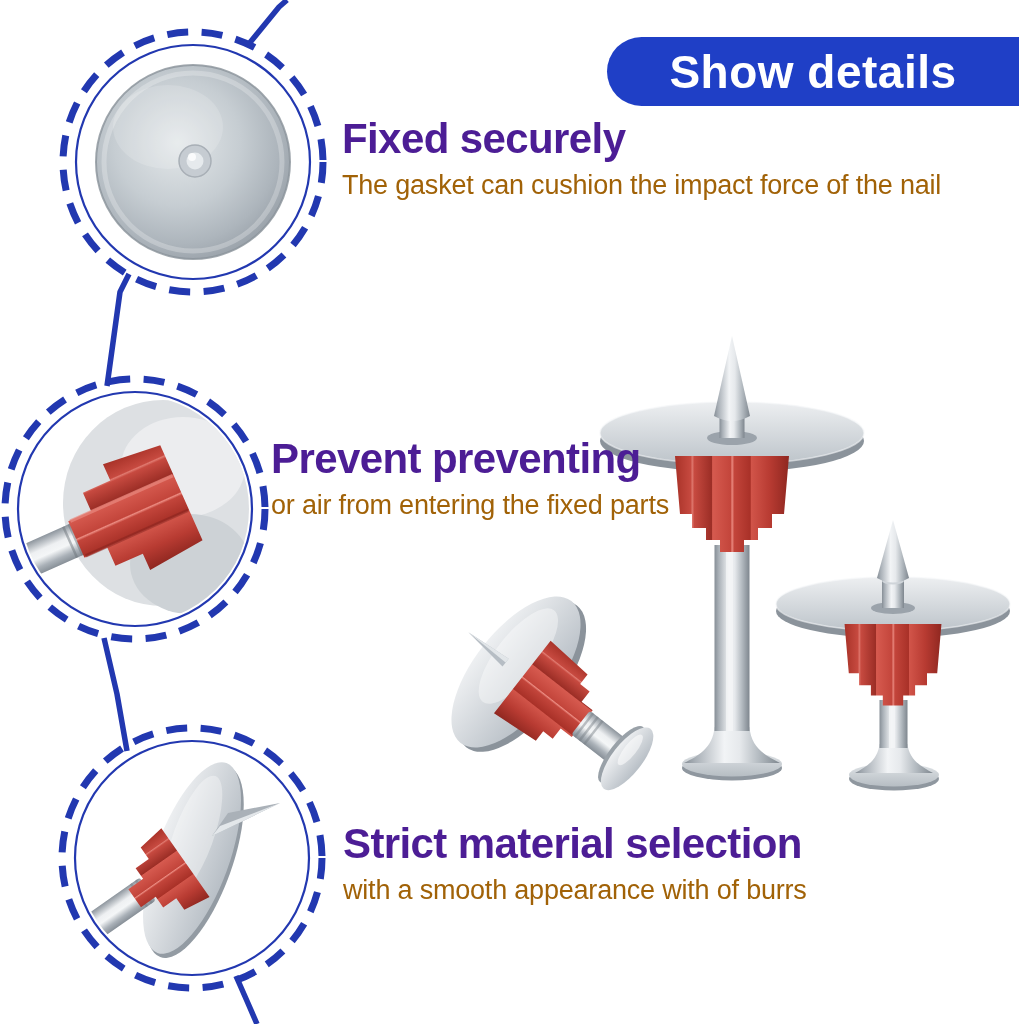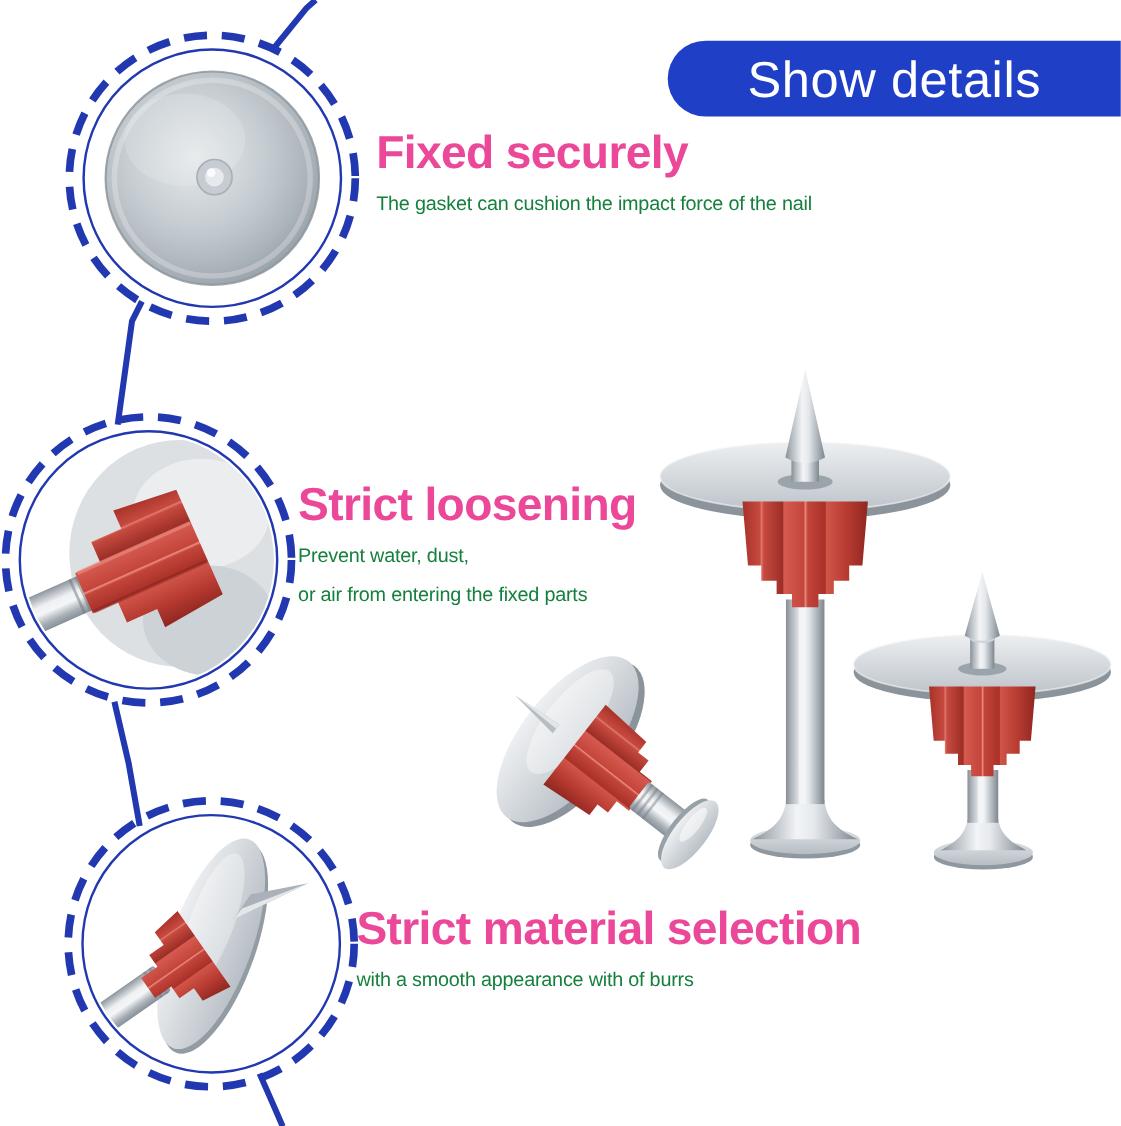--- a/index.html
+++ b/index.html
@@ -5,34 +5,34 @@
   html,body { margin:0; padding:0; background:#ffffff; }
   .canvas {
     position:relative; width:1019px; height:1024px; background:#ffffff;
     overflow:hidden; font-family:"Liberation Sans", sans-serif;
   }
   svg.art { position:absolute; left:0; top:0; }
   .banner {
     position:absolute; left:607px; top:37px; width:412px; height:69px;
     background:#1f3fc6; border-radius:40px 0 0 40px;
     display:flex; align-items:center; justify-content:center;
-    color:#ffffff; font-weight:normal; font-size:46px; letter-spacing:0.5px;
+    color:#ffffff; font-weight:bold; font-size:46px; letter-spacing:0.5px;
   }
   .sec { position:absolute; color:#141414; }
   .sec h2 {
     margin:0; font-size:42px; line-height:1.08; font-weight:bold;
-    color:#ec4899; letter-spacing:-0.6px;
+    color:#4c1d95; letter-spacing:-0.6px;
   }
   .sec .line {
-    margin:0; font-size:18px; line-height:35px; color:#15803d; letter-spacing:-0.2px;
+    margin:0; font-size:27px; line-height:35px; color:#a16207; letter-spacing:-0.2px;
   }
   .sec .body { margin-top:7px; }
   .s1 { left:342px; top:116px; }
   .s2 { left:271px; top:436px; }
-  .s3 { left:324px; top:821px; }
+  .s3 { left:343px; top:821px; }
 </style>
 </head>
 <body>
 
 <div class="canvas">
 
   <svg class="art" width="1019" height="1024" viewBox="0 0 1019 1024">
     <defs>
       <linearGradient id="metalX" x1="0" y1="0" x2="1" y2="0">
         <stop offset="0" stop-color="#868e96"></stop>
@@ -233,23 +233,22 @@
   </div>
 
   <div class="sec s1">
     <h2>Fixed securely</h2>
     <div class="body">
       <p class="line">The gasket can cushion the impact force of the nail</p>
     </div>
   </div>
 
   <div class="sec s2">
-    <h2>Strict loosening</h2>
+    <h2>Prevent preventing</h2>
     <div class="body">
-      <p class="line">Prevent water, dust,</p>
       <p class="line">or air from entering the fixed parts</p>
     </div>
   </div>
 
   <div class="sec s3">
     <h2>Strict material selection</h2>
     <div class="body">
       <p class="line">with a smooth appearance with of burrs</p>
     </div>
   </div>

